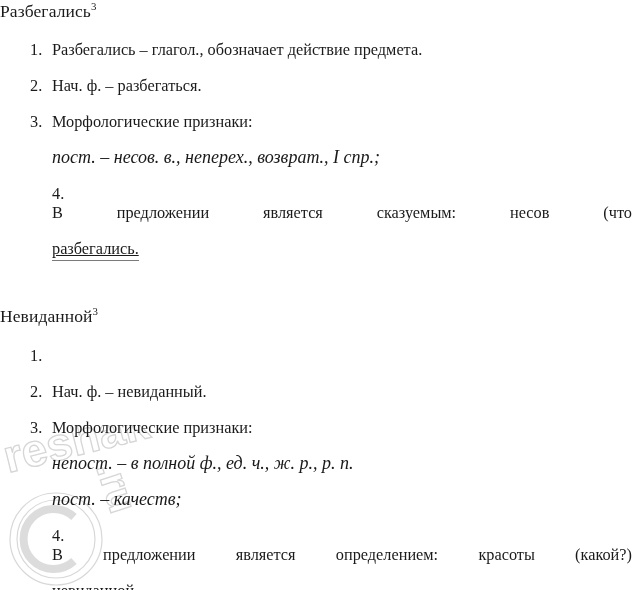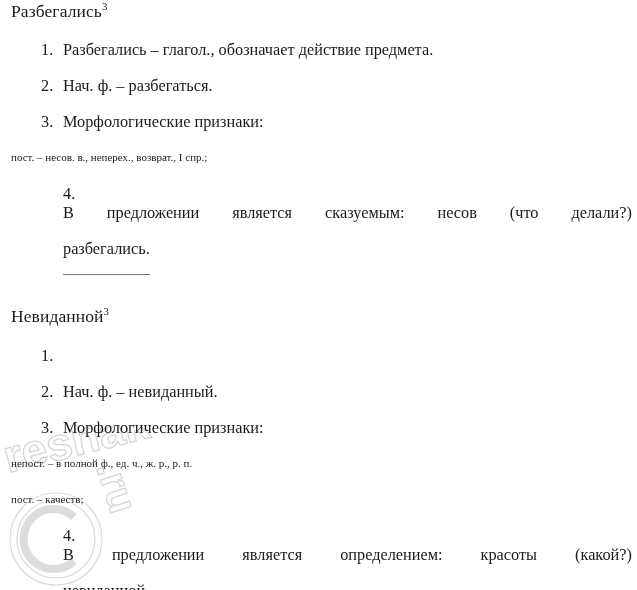--- a/index.html
+++ b/index.html
@@ -14,21 +14,20 @@
     overflow: hidden;
     font-family: "Liberation Serif", "DejaVu Serif", serif;
     color: #1a1a1a;
     -webkit-font-smoothing: antialiased;
   }
 
   .page {
     position: absolute;
     inset: 0;
     z-index: 2;
-    margin-left: 11px;
   }
 
   
   .watermark {
     position: absolute;
     left: 0;
     top: 425px;
     width: 220px;
     height: 175px;
     z-index: 1;
@@ -74,23 +73,25 @@
     left: 30px;
     top: 0;
     width: 18px;
     text-align: left;
   }
   .li-row {
     height: 36px;
   }
   .sub-row {
     position: relative;
-    font-size: 11px;
+    font-size: 18px;
     line-height: 19px;
+    padding-left: 52px;
     height: 36px;
+    font-style: italic;
   }
 
   
   .li-just {
     position: relative;
     padding-left: 52px;
     padding-right: 5px;
     font-size: 16.3px;
     line-height: 19px;
   }
@@ -99,21 +100,22 @@
     justify-content: space-between;
     height: 36px;
     white-space: nowrap;
   }
   .li-just .just-line > span { display: inline-block; }
   .li-just .tail {
     height: 30px;
   }
   .underlined {
     border-bottom: 1.3px solid #7a7a7a;
-    padding-bottom: 16px;
+    padding-bottom: 2px;
+    text-decoration: underline;
   }
 </style>
 </head>
 <body>
 
 <div class="watermark">
   <svg width="220" height="175" viewBox="0 0 220 175" xmlns="http://www.w3.org/2000/svg">
     <g fill="none" stroke="#d8d8d8" stroke-width="1.2">
       <circle cx="56" cy="114" r="46"></circle>
       <circle cx="56" cy="114" r="39"></circle>
@@ -152,21 +154,20 @@
 
     <div class="li-just">
       <span class="marker">4.</span>
       <div class="just-line">
         <span>В</span>
         <span>предложении</span>
         <span>является</span>
         <span>сказуемым:</span>
         <span>несов</span>
         <span>(что</span>
-        <span>делали?)</span>
       </div>
       <div class="tail">
         <span class="underlined">разбегались.</span>
       </div>
     </div>
   </div>
 
   <div class="word-heading" id="heading-2"><span>Невиданной</span><sup>3</sup></div>
 
   <div class="analysis" id="analysis-2">

